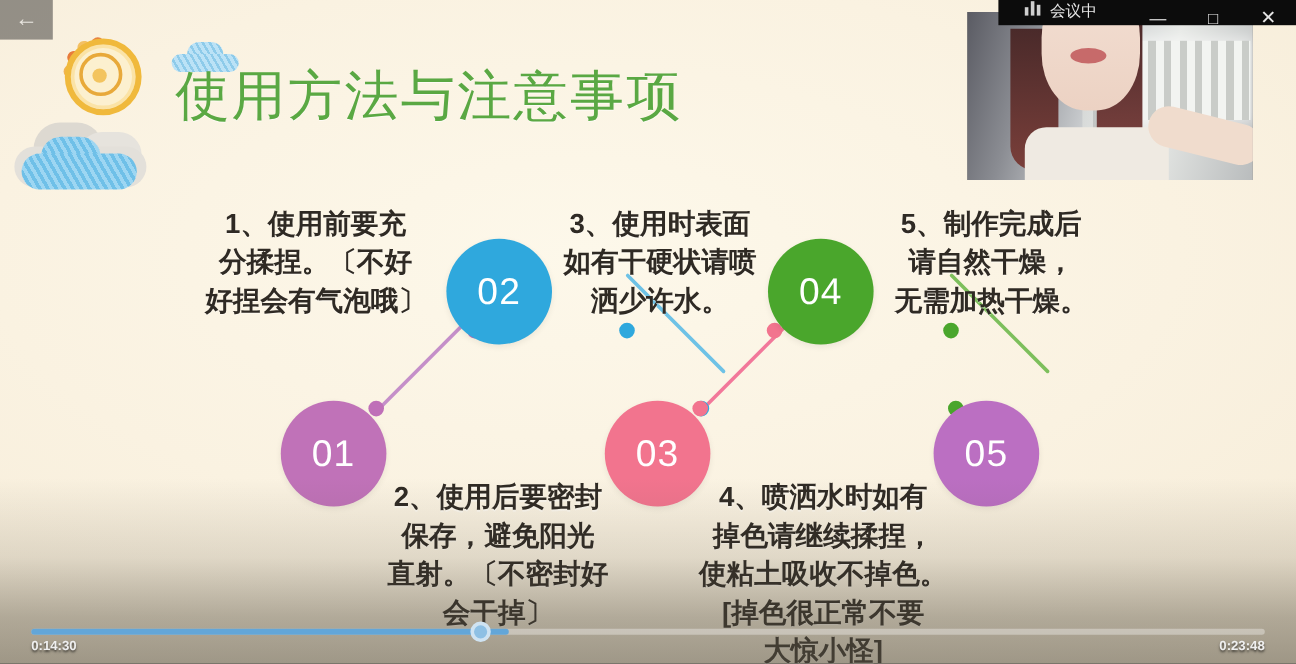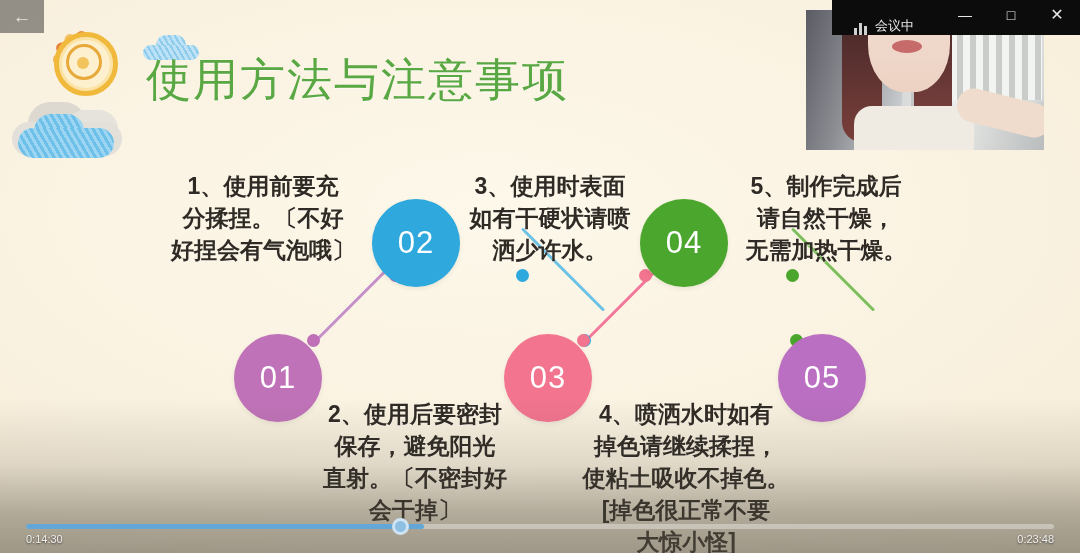--- a/index.html
+++ b/index.html
@@ -78,22 +78,22 @@
 
   
   .para{
     position:absolute;text-align:center;color:#2f2a24;
     font-size:23px;line-height:32px;font-weight:600;white-space:pre-line;
     text-shadow:0 1px 0 rgba(255,255,255,.45);
   }
 
   
   .titlebar{
-    position:absolute;right:0;top:0;width:248px;height:35px;background:#0c0c0c;
-    display:flex;align-items:flex-end;
+    position:absolute;right:0;top:0;width:248px;height:21px;background:#0c0c0c;
+    display:flex;align-items:flex-start;
   }
   .tb-icon{margin-left:22px;display:flex;align-items:flex-end;gap:2px;height:13px;}
   .tb-icon i{display:block;width:3px;background:#cfcfcf;}
   .tb-icon i:nth-child(1){height:7px;}
   .tb-icon i:nth-child(2){height:12px;}
   .tb-icon i:nth-child(3){height:9px;}
   .tb-label{color:#e8e8e8;font-size:13px;margin-left:8px;}
   .wbtns{position:absolute;right:0;top:0;height:29px;display:flex;}
   .wbtn{width:46px;height:29px;display:flex;align-items:center;justify-content:center;
         color:#e6e6e6;font-size:14px;}
@@ -137,21 +137,21 @@
     display:flex;align-items:center;justify-content:center;color:#e9e6e0;font-size:19px;
   }
 
   
   .ptrack{position:absolute;left:26px;top:524px;width:1028px;height:5px;border-radius:3px;
           background:rgba(255,255,255,.35);}
   .pfill{position:absolute;left:0;top:0;height:5px;border-radius:3px;background:#63a6d8;width:398px;}
   .phandle{position:absolute;left:392px;top:518px;width:17px;height:17px;border-radius:50%;
            background:#8ec0e4;border:3px solid #cfe3f2;box-sizing:border-box;}
   .ptime{position:absolute;top:533px;color:#efefef;font-size:11px;
-         text-shadow:0 1px 2px rgba(0,0,0,.6);}
+         text-shadow:0 1px 2px rgba(0,0,0,.6);font-weight:bold;}
   .ptime.left{left:26px;}
   .ptime.right{right:26px;}
 </style>
 </head>
 <body>
 
 <div id="app">
 
   <div class="slide-bg"></div>
 

